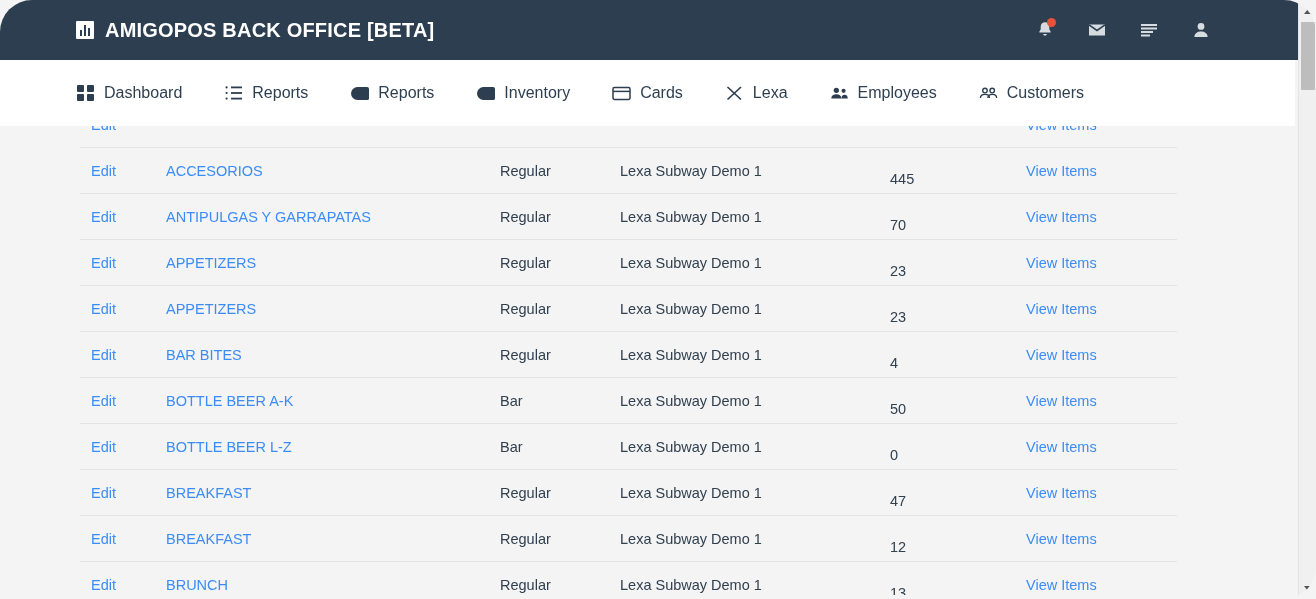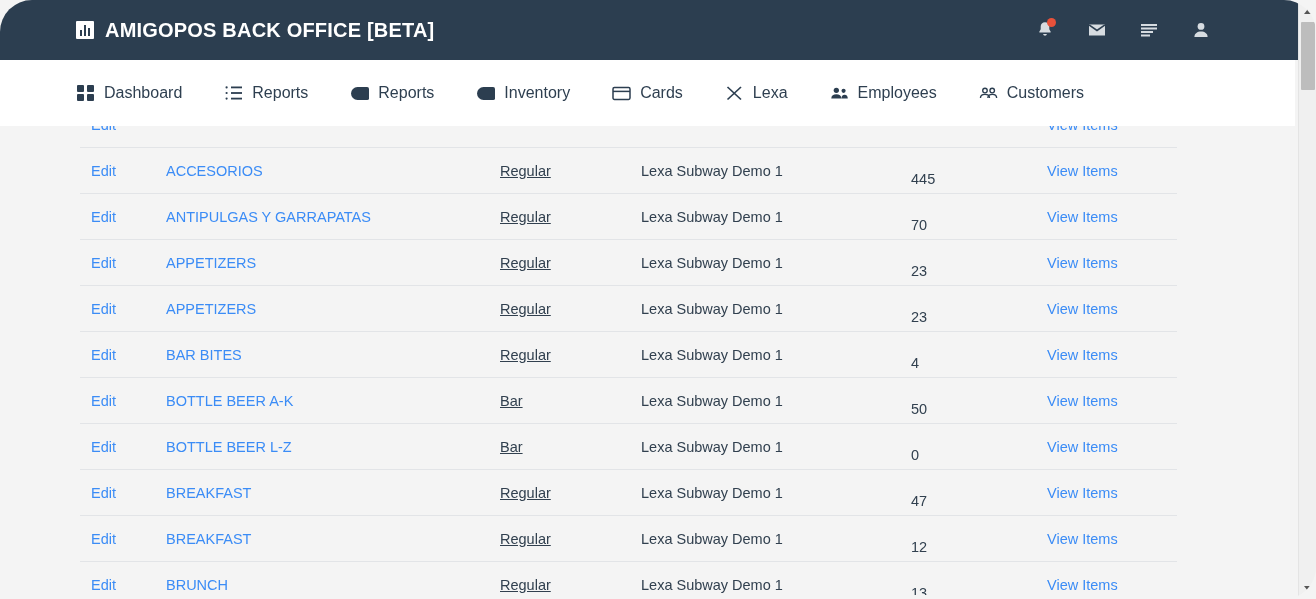--- a/index.html
+++ b/index.html
@@ -165,22 +165,22 @@
     display: flex;
     align-items: center;
     border-bottom: 1px solid #e2e4e7;
     font-size: 14.5px;
     color: #31404f;
   }
   .row:first-child { border-top: 1px solid #e2e4e7; }
 
   .c-edit   { width: 72px; padding-left: 11px; }
   .c-name   { width: 348px; padding-left: 14px; }
-  .c-type   { width: 120px; text-decoration: underline; }
-  .c-store  { width: 270px; margin-left: 21px; }
+  .c-type   { width: 120px; }
+  .c-store  { width: 270px; }
   .c-count  { width: 120px; margin-top: 17px; }
   .c-view   { width: 140px; padding-left: 16px; }
 
   .link {
     color: #3b8cf6;
     cursor: pointer;
     text-decoration: none;
   }
 
   

